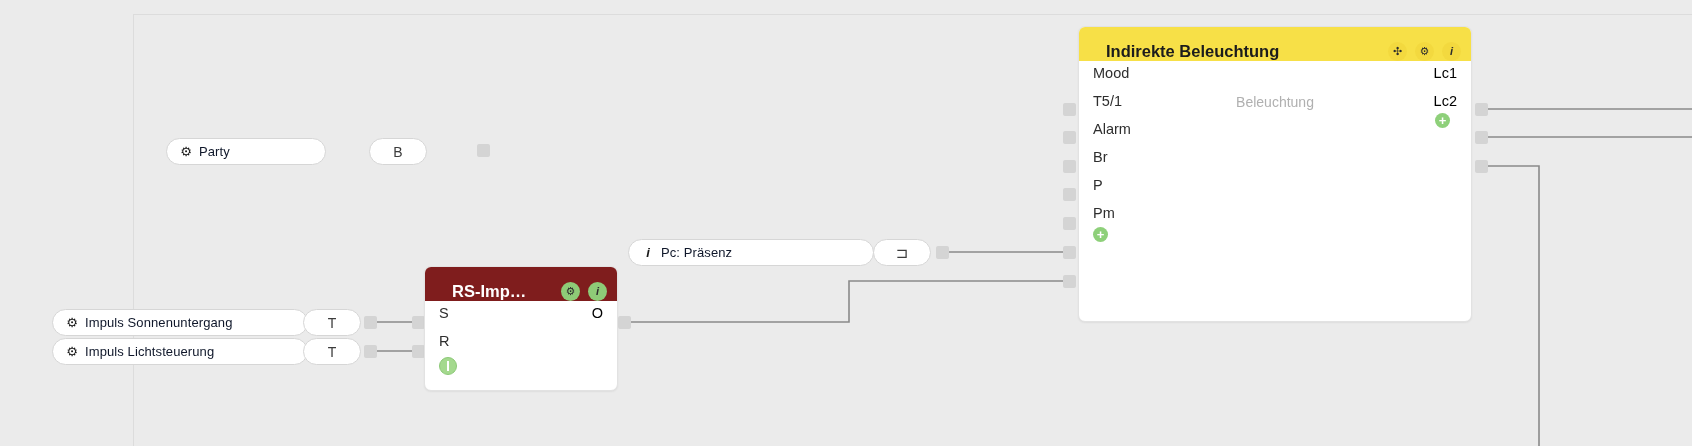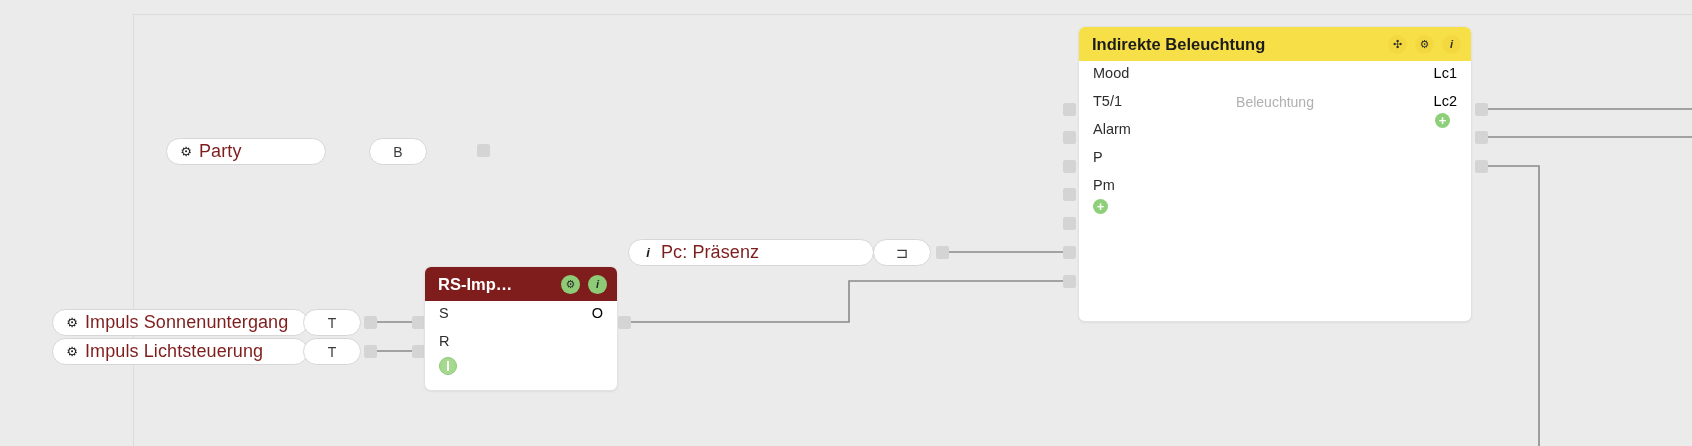--- a/index.html
+++ b/index.html
@@ -28,21 +28,21 @@
     display:flex;align-items:center;
     box-sizing:border-box;
     box-shadow:0 0 0 0 rgba(0,0,0,0);
   }
   .pill .picon{
     width:20px;margin-left:9px;margin-right:3px;
     display:flex;align-items:center;justify-content:center;
     font-size:13px;color:#1a1a1a;line-height:1;
   }
   .pill .plabel{
-    font-size:18px;color:#7f1d1d;white-space:nowrap;
+    font-size:13px;color:#0f172a;white-space:nowrap;
     letter-spacing:.1px;
   }
   .pill .pbadge{
     position:absolute;right:0px;top:-1px;
     height:27px;min-width:58px;
     border:1px solid #d6d6d6;border-radius:14px;
     background:#fff;box-sizing:border-box;
     display:flex;align-items:center;justify-content:center;
     font-size:14px;color:#3c3c3c;
   }
@@ -55,22 +55,22 @@
   
   .block{
     position:absolute;background:#fff;
     border:1px solid #e2e2e2;
     border-radius:7px;
     box-sizing:border-box;
     box-shadow:0 1px 2px rgba(0,0,0,.06);
     overflow:hidden;
   }
   .block-head{
-    height:34px;display:flex;align-items:center;
-    padding:0 10px 0 13px;
+    height:34px;display:flex;align-items:flex-end;
+    padding:0 10px 0 27px;
     font-size:16.5px;font-weight:bold;
     box-sizing:border-box;
   }
   .block-head .htitle{flex:1;white-space:nowrap;overflow:hidden;}
   .head-icons{display:flex;align-items:center;gap:8px;}
   .hicon{
     width:19px;height:19px;border-radius:50%;
     display:flex;align-items:center;justify-content:center;
     font-size:11px;line-height:1;
   }
@@ -203,20 +203,23 @@
       <div class="io-row">
         <span class="io-in">T5/1</span>
         <span class="io-mid">Beleuchtung</span>
         <span class="io-out">Lc2</span>
       </div>
       <div class="io-row">
         <span class="io-in">Alarm</span>
         <span class="plus" style="right:21px;top:-4px;">+</span>
       </div>
       <div class="io-row">
+        <span class="io-in">Br</span>
+      </div>
+      <div class="io-row">
         <span class="io-in">P</span>
       </div>
       <div class="io-row">
         <span class="io-in">Pm</span>
       </div>
       <div class="io-row" style="height:22px;">
         <span class="plus" style="left:14px;top:-2px;">+</span>
       </div>
     </div>
   </div>

